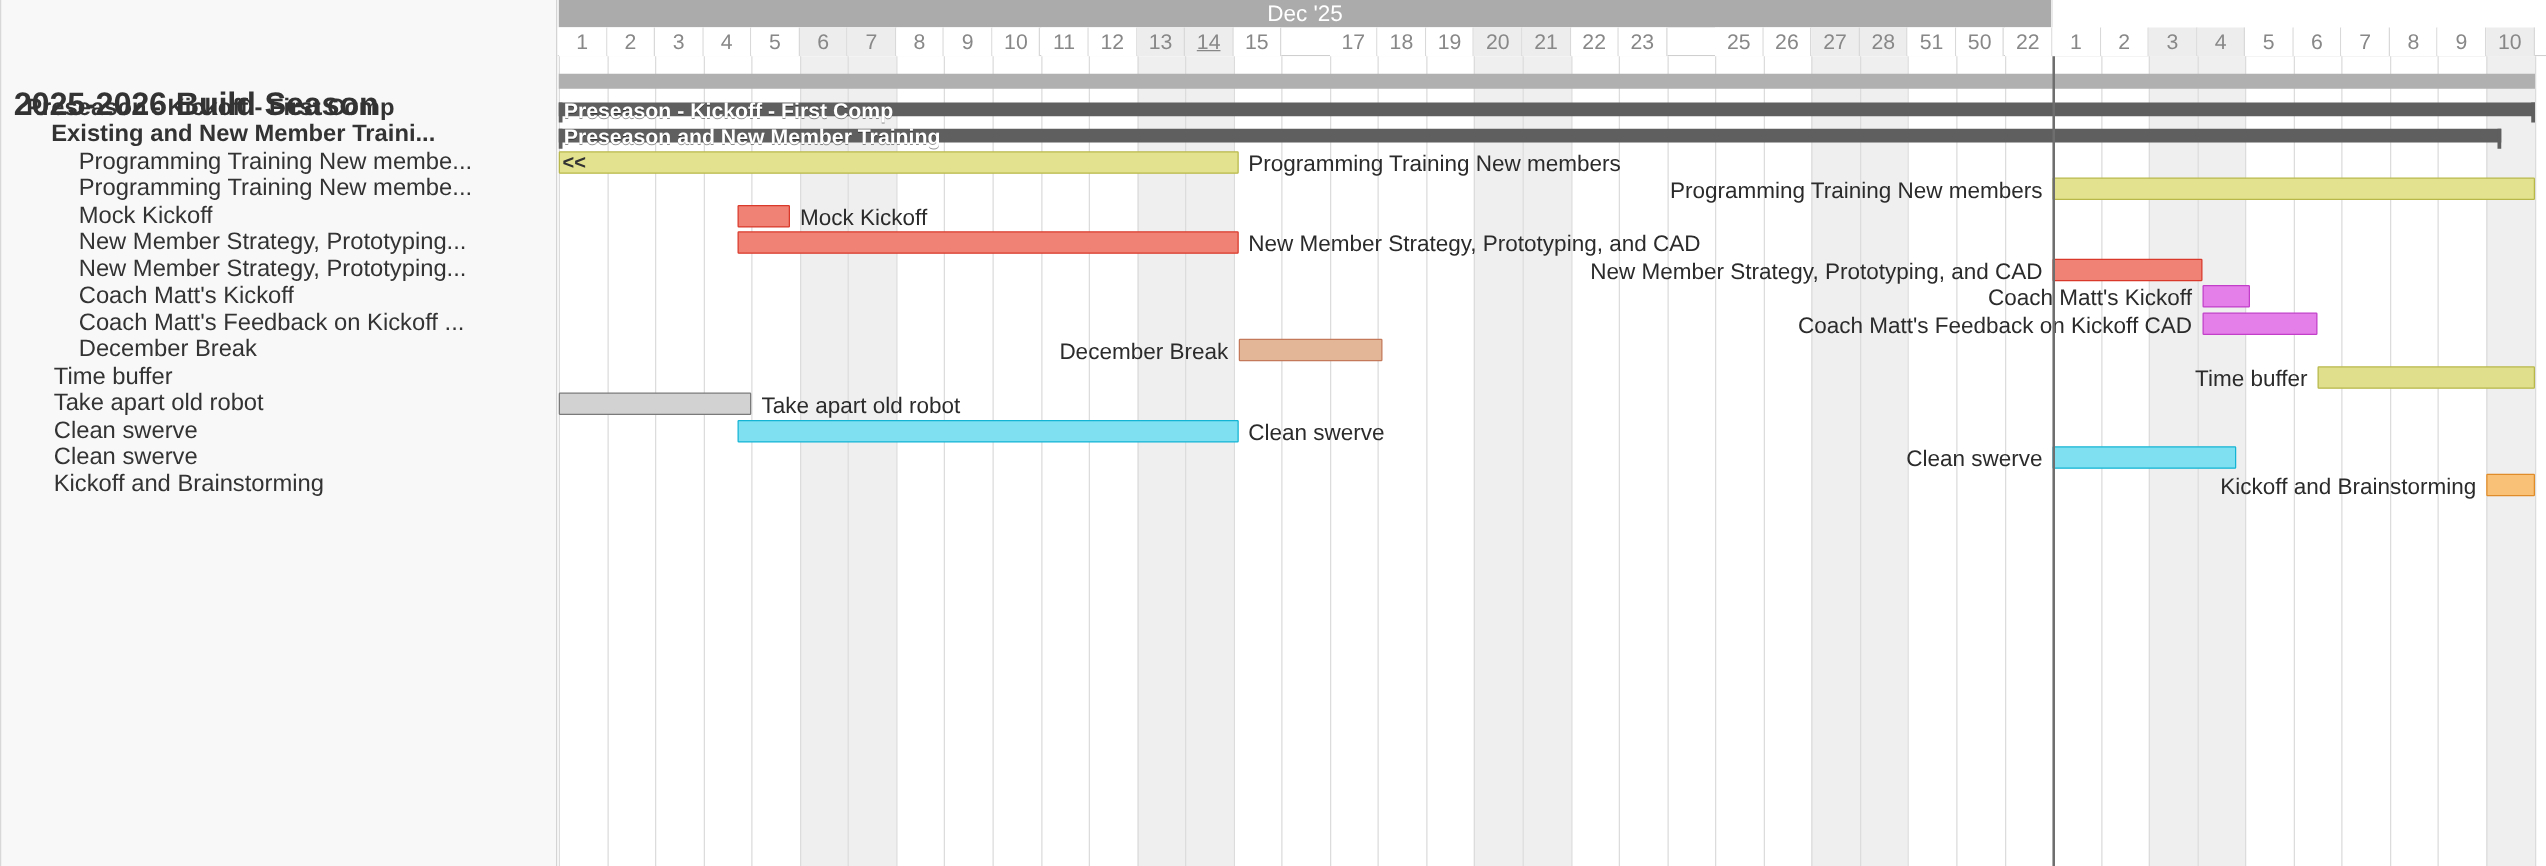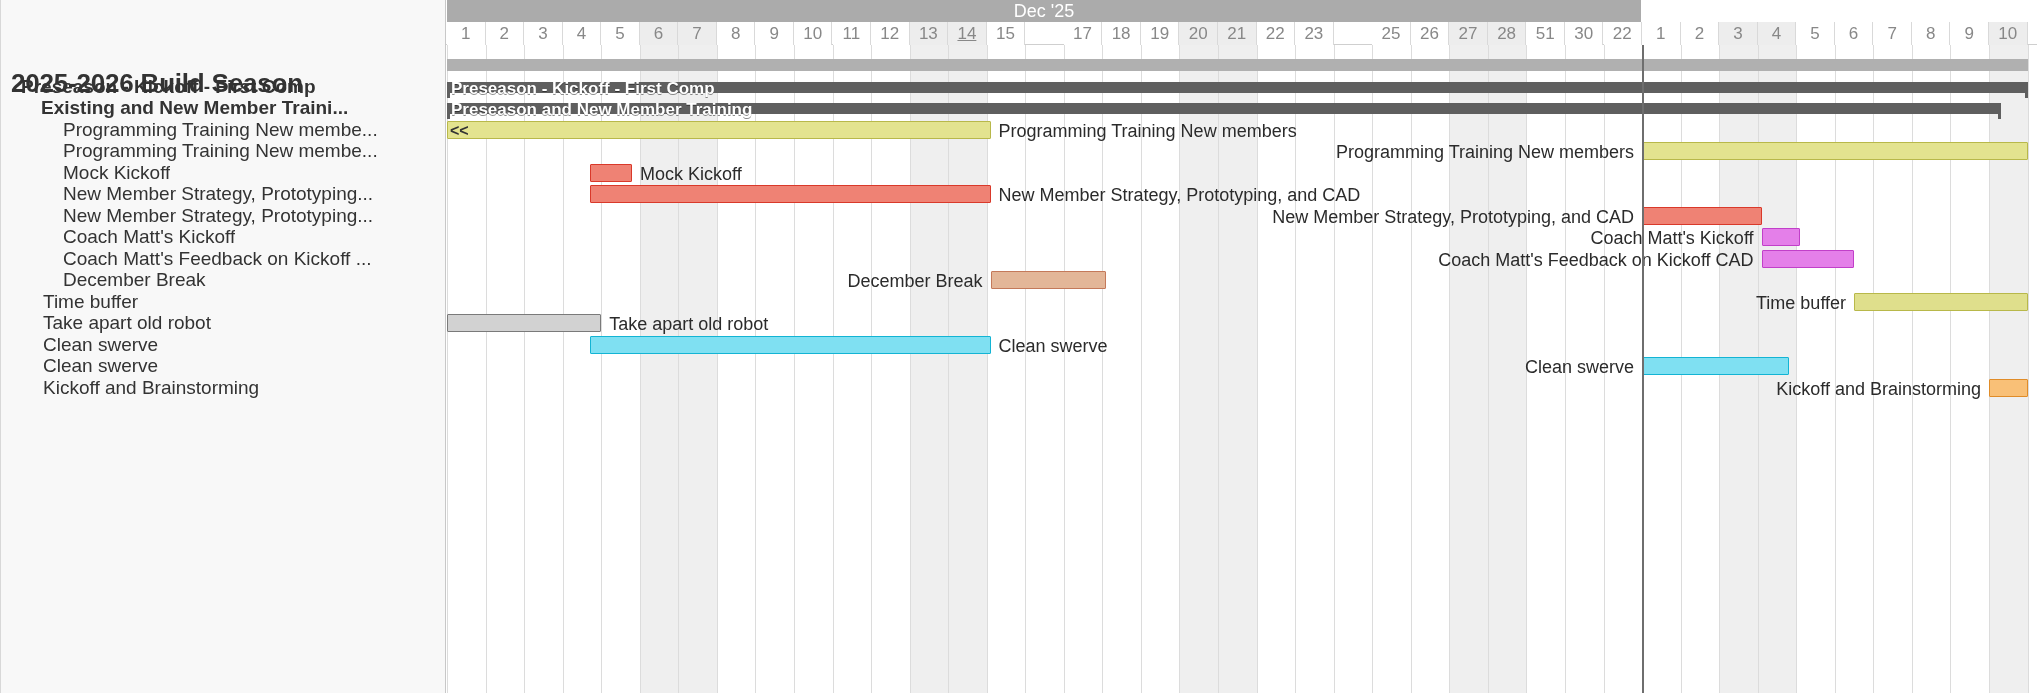--- a/index.html
+++ b/index.html
@@ -238,21 +238,21 @@
         <div class="day-cell weekend" style="left: 733.45px; width: 38.55px;">20</div>
         <div class="day-cell weekend" style="left: 772px; width: 38.55px;">21</div>
         <div class="day-cell" style="left: 810.55px; width: 38.55px;">22</div>
         <div class="day-cell" style="left: 849.1px; width: 38.55px;">23</div>
         <div class="day-cell" style="left: 887.65px; width: 38.55px; margin-top: 32px;">24</div>
         <div class="day-cell" style="left: 926.2px; width: 38.55px;">25</div>
         <div class="day-cell" style="left: 964.75px; width: 38.55px;">26</div>
         <div class="day-cell weekend" style="left: 1003.3px; width: 38.55px;">27</div>
         <div class="day-cell weekend" style="left: 1041.85px; width: 38.55px;">28</div>
         <div class="day-cell" style="left: 1080.4px; width: 38.55px;">51</div>
-        <div class="day-cell" style="left: 1118.95px; width: 38.55px;">30</div>
+        <div class="day-cell" style="left: 1118.95px; width: 38.55px;">50</div>
         <div class="day-cell" style="left: 1157.5px; width: 38.55px;">22</div>
         <div class="day-cell" style="left: 1196.05px; width: 38.55px;">1</div>
         <div class="day-cell" style="left: 1234.6px; width: 38.55px;">2</div>
         <div class="day-cell weekend" style="left: 1273.15px; width: 38.55px;">3</div>
         <div class="day-cell weekend" style="left: 1311.7px; width: 38.55px;">4</div>
         <div class="day-cell" style="left: 1350.25px; width: 38.55px;">5</div>
         <div class="day-cell" style="left: 1388.8px; width: 38.55px;">6</div>
         <div class="day-cell" style="left: 1427.35px; width: 38.55px;">7</div>
         <div class="day-cell" style="left: 1465.9px; width: 38.55px;">8</div>
         <div class="day-cell" style="left: 1504.45px; width: 38.55px;">9</div>

